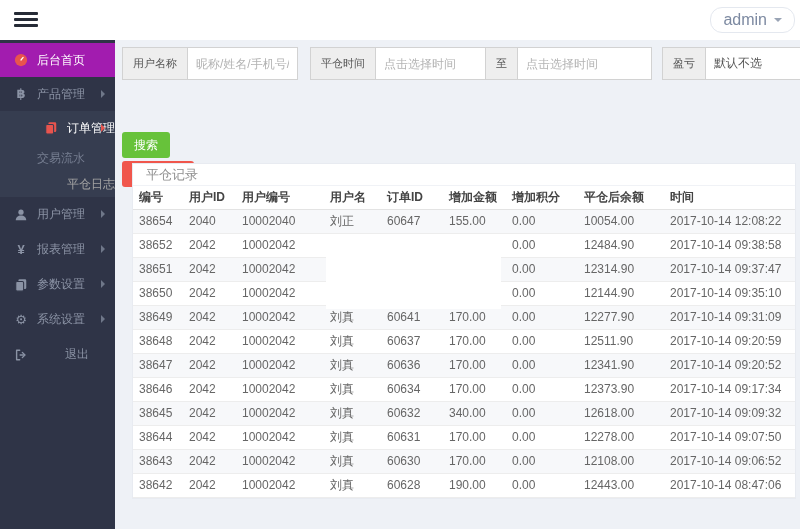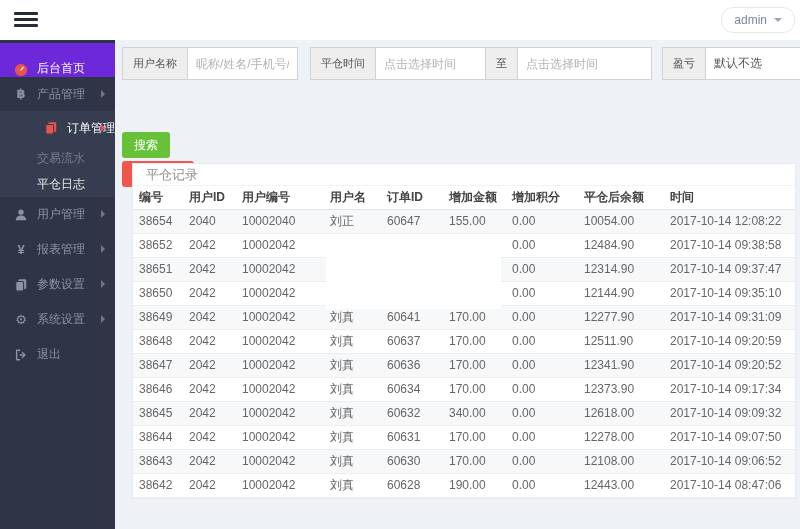--- a/index.html
+++ b/index.html
@@ -6,35 +6,35 @@
   html,body { width:800px; height:529px; }
   body { font-family:"Liberation Sans","DejaVu Sans",sans-serif; background:#eef1f6; }
   .screen { position:relative; width:800px; height:529px; overflow:hidden; background:#eef1f6; }
 
   
   .topbar { position:absolute; top:0; left:0; width:800px; height:40px; background:#fff; z-index:5; }
   .hamburger { position:absolute; left:14px; top:12px; width:24px; height:16px; cursor:pointer; }
   .hamburger i { display:block; height:3px; background:#262b36; margin-bottom:3px; border-radius:1px; }
   .user-menu { position:absolute; right:5px; top:7px; height:26px; padding:0 12px; background:#fff;
                border:1px solid #e4e8ef; border-radius:12px; display:flex; align-items:center; gap:7px;
-               font-size:12px; color:#7c89a1; cursor:pointer; }
+               font-size:16px; color:#7c89a1; cursor:pointer; }
   .caret-down { width:0; height:0; border-left:4px solid transparent; border-right:4px solid transparent;
                 border-top:4px solid #9aa4b5; }
 
   
   .sidebar { position:absolute; top:40px; left:0; width:115px; height:489px; background:#2f3447; }
   .side-item { position:relative; height:34px; display:flex; align-items:center; padding-left:14px;
                color:#8b93a5; font-size:12px; cursor:pointer; }
   .side-item .lbl { margin-left:9px; }
-  .side-item.home { height:34px; margin-top:3px; background:#6d28d9; color:#fff;align-items:flex-end; }
+  .side-item.home { height:34px; margin-top:3px; background:#a21caf; color:#fff; }
   .side-group { background:#363d50; }
   .side-group .parent { color:#fff;justify-content:flex-end; }
   .side-sub { height:26px; display:flex; align-items:center; padding-left:37px; font-size:12px;
               color:#757d90; cursor:pointer; }
-  .side-sub.active { color:#e5e5e5; }
+  .side-sub.active { color:#a3a3a3;justify-content:flex-end; }
   .chev { position:absolute; right:10px; top:13px; width:0; height:0;
           border-left:4px solid #6f7789; border-top:4px solid transparent; border-bottom:4px solid transparent; }
   .chev.red { border-left-color:#e8544e; }
   .ico { width:14px; height:14px; display:inline-flex; align-items:center; justify-content:center; flex:0 0 14px; }
   .ico svg { width:14px; height:14px; }
   .glyph { font-size:13px; line-height:14px; color:#8b93a5; font-weight:bold; }
   .gear { font-size:13px; color:#8b93a5; font-weight:normal; }
 
   
   .main { position:absolute; top:40px; left:115px; width:685px; height:489px; background:#eef1f6; overflow:hidden; }
@@ -153,21 +153,21 @@
       <span class="lbl">参数设置</span>
       <span class="chev"></span>
     </div>
 
     <div class="side-item" style="height:35px;">
       <span class="ico gear">⚙</span>
       <span class="lbl">系统设置</span>
       <span class="chev"></span>
     </div>
 
-    <div class="side-item" style="height:35px;">
+    <div class="side-item" style="height:35px;gap:28px;">
       <span class="ico">
         <svg viewBox="0 0 16 16" fill="none" stroke="#8b93a5" stroke-width="1.6" stroke-linecap="round" stroke-linejoin="round">
             <path d="M6.5 2.5H3v11h3.5"></path>
             <path d="M9.5 5l3 3-3 3"></path>
             <path d="M12 8H7"></path>
           </svg>
       </span>
       <span class="lbl">退出</span>
     </div>
   </div>

